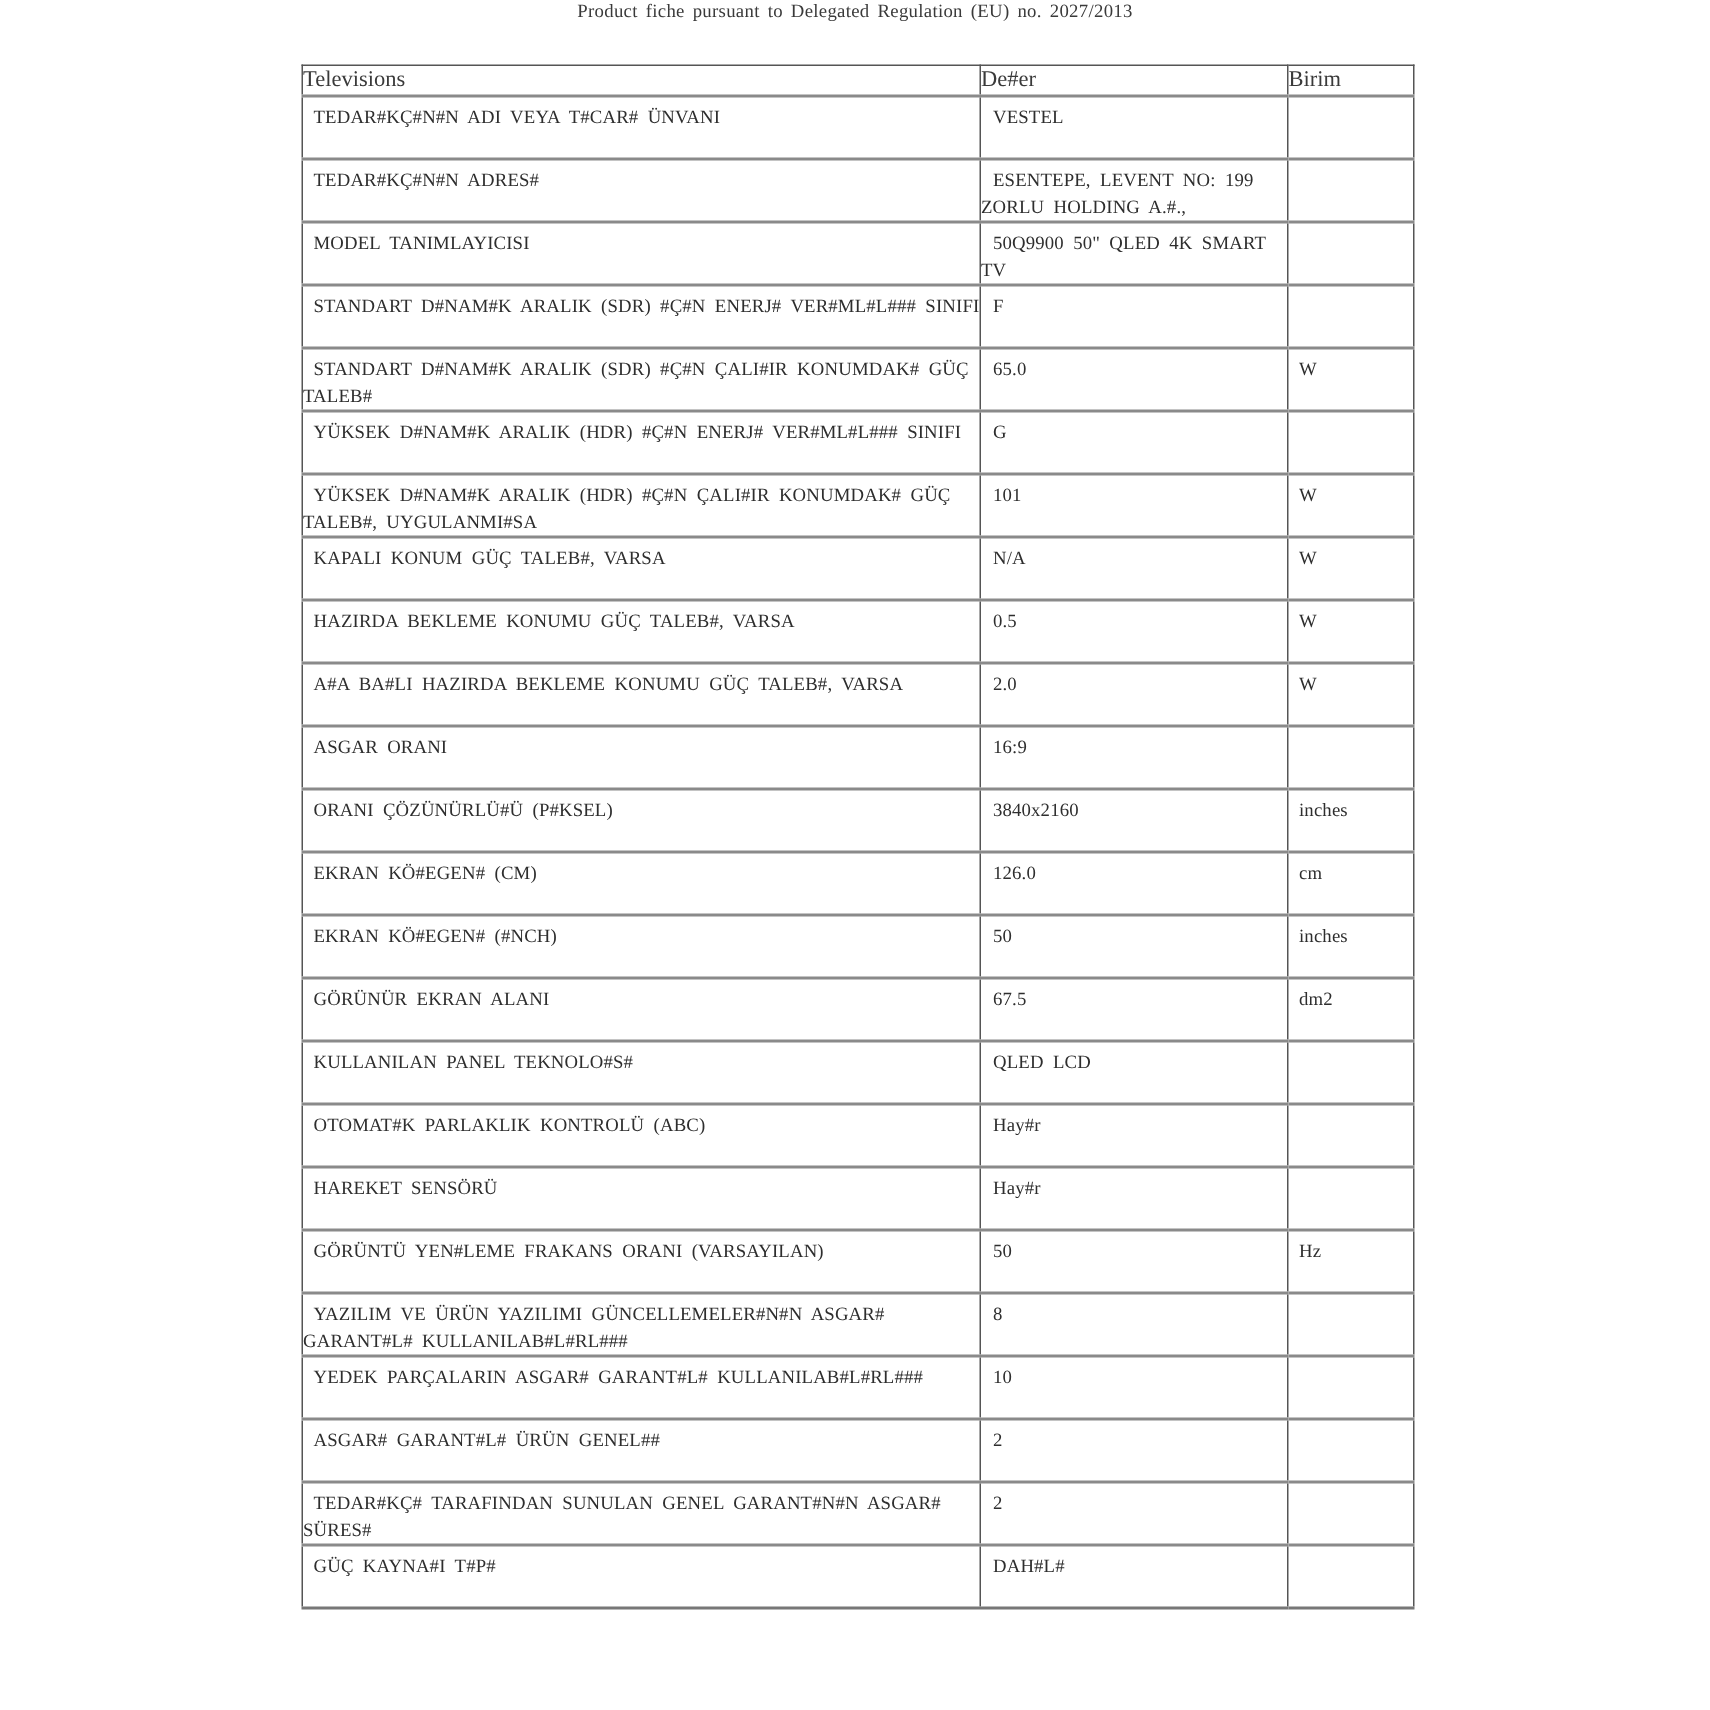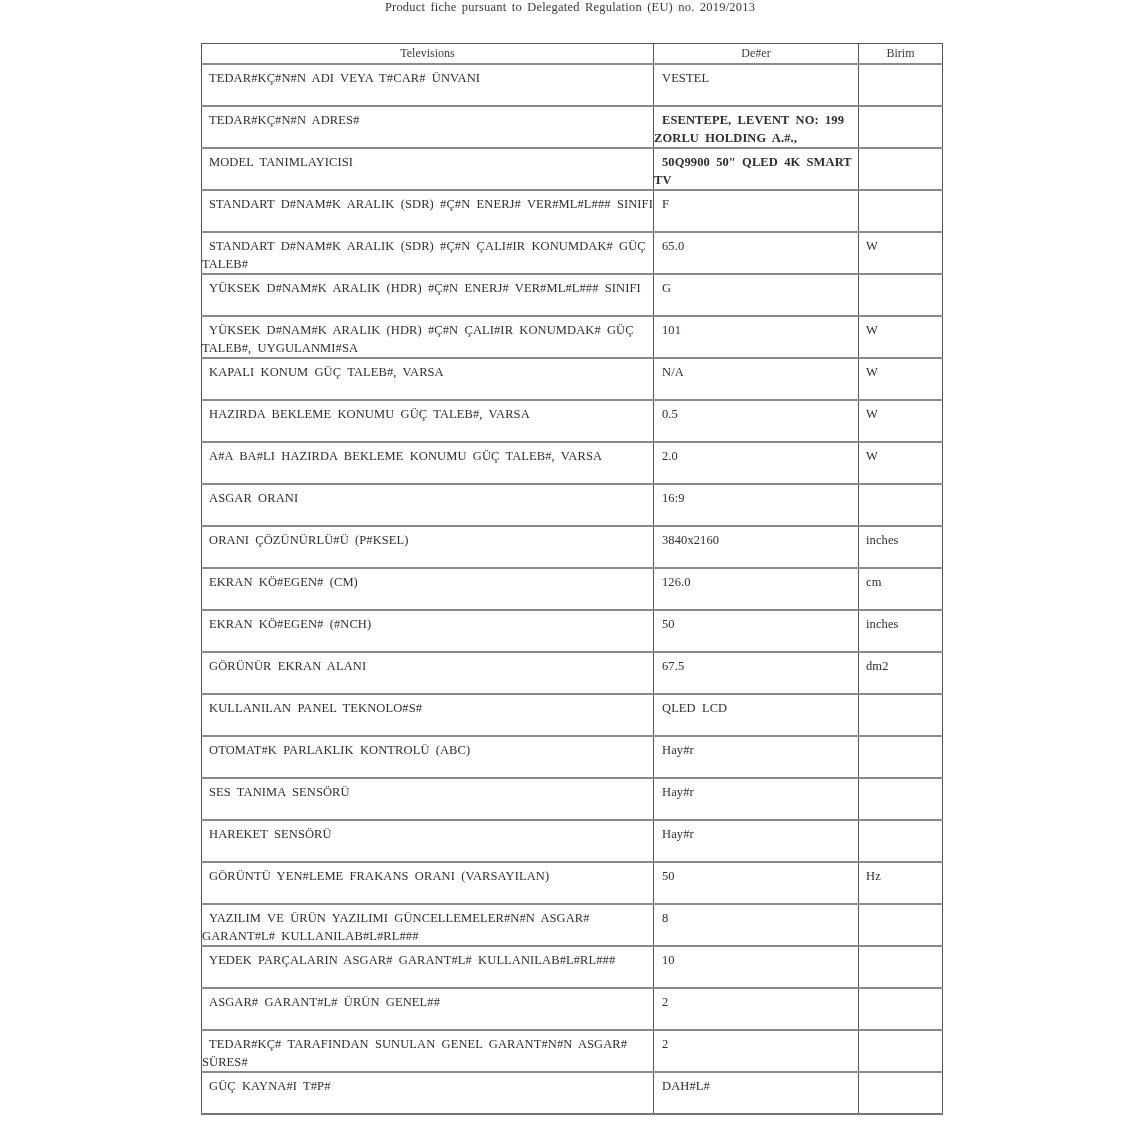--- a/index.html
+++ b/index.html
@@ -36,23 +36,23 @@
     table-layout: fixed;
   }
   .fiche-table col.c1 { width: 452px; }
   .fiche-table col.c2 { width: 205px; }
   .fiche-table col.c3 { width: 84px; }
 
   .fiche-table th {
     height: 19px;
     padding: 0;
     font-weight: normal;
-    font-size: 12px;
+    font-size: 15px;
     line-height: 19px;
-    text-align: center;
+    text-align: left;
     border: 1.5px solid #555;
     color: #3a3a3a;
   }
   .fiche-table td {
     height: 36px;
     padding: 0;
     vertical-align: top;
     font-size: 12.5px;
     line-height: 18px;
     border-left: 1.5px solid #555;
@@ -76,31 +76,30 @@
     padding-left: 0;
     text-indent: 7px;
   }
   .fiche-table td.value {
     padding-left: 8px;
     padding-top: 4px;
   }
   .fiche-table td.value.wrap {
     padding-left: 0;
     text-indent: 8px;
-    font-weight: bold;
   }
   .fiche-table td.unit {
     padding-left: 7px;
     padding-top: 4px;
   }
 </style>
 </head>
 <body>
 
-<div class="doc-title">Product fiche pursuant to Delegated Regulation (EU) no. 2019/2013</div>
+<div class="doc-title">Product fiche pursuant to Delegated Regulation (EU) no. 2027/2013</div>
 
 <table class="fiche-table">
   <colgroup>
     <col class="c1">
       <col class="c2">
       <col class="c3">
   </colgroup>
   <thead>
     <tr>
       <th>Televisions</th>
@@ -188,25 +187,20 @@
         <td class="param">KULLANILAN PANEL TEKNOLO#S#</td>
         <td class="value">QLED LCD</td>
         <td class="unit"></td>
       </tr>
     <tr>
         <td class="param">OTOMAT#K PARLAKLIK KONTROLÜ (ABC)</td>
         <td class="value">Hay#r</td>
         <td class="unit"></td>
       </tr>
     <tr>
-        <td class="param">SES TANIMA SENSÖRÜ</td>
-        <td class="value">Hay#r</td>
-        <td class="unit"></td>
-      </tr>
-    <tr>
         <td class="param">HAREKET SENSÖRÜ</td>
         <td class="value">Hay#r</td>
         <td class="unit"></td>
       </tr>
     <tr>
         <td class="param">GÖRÜNTÜ YEN#LEME FRAKANS ORANI (VARSAYILAN)</td>
         <td class="value">50</td>
         <td class="unit">Hz</td>
       </tr>
     <tr>

